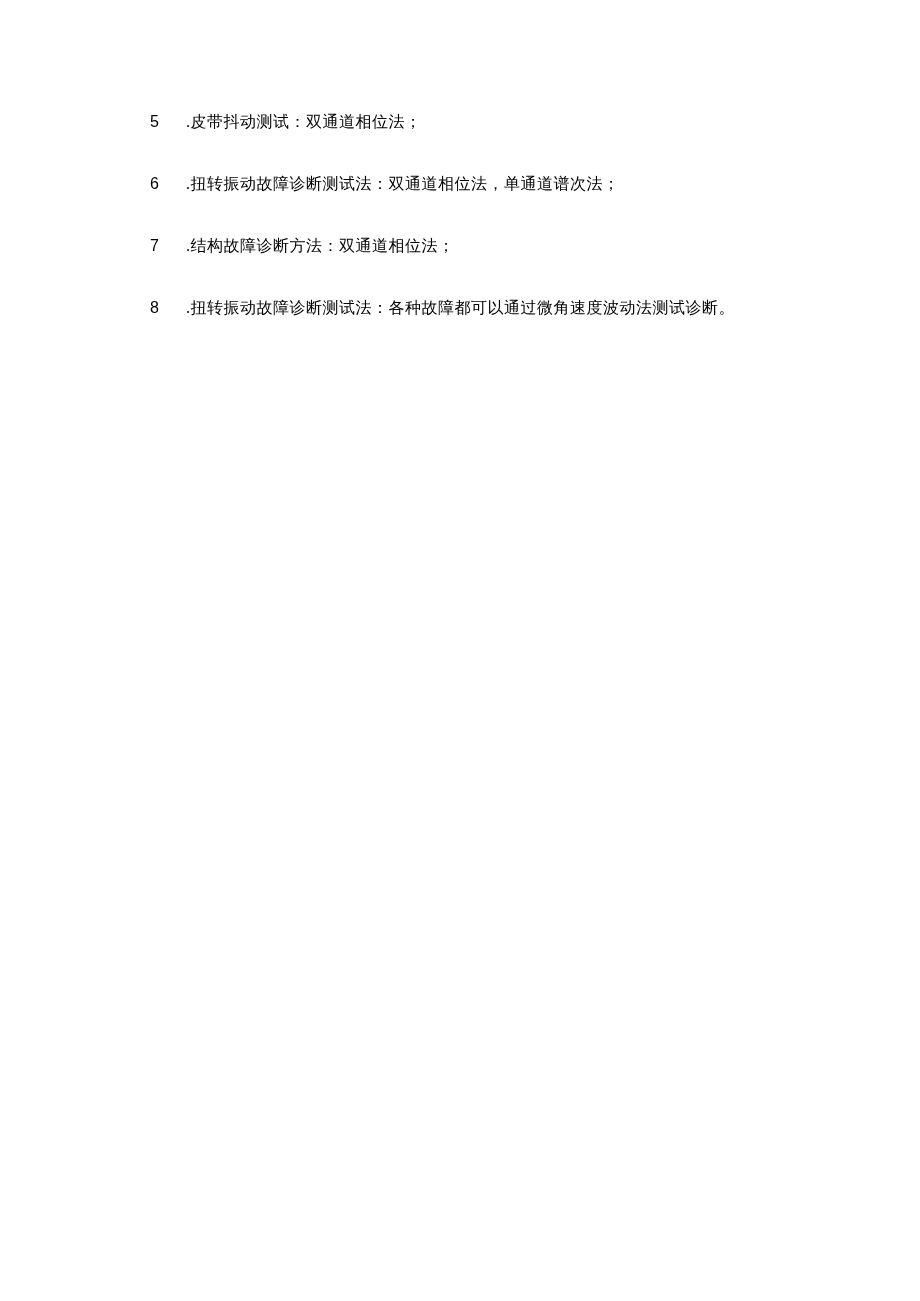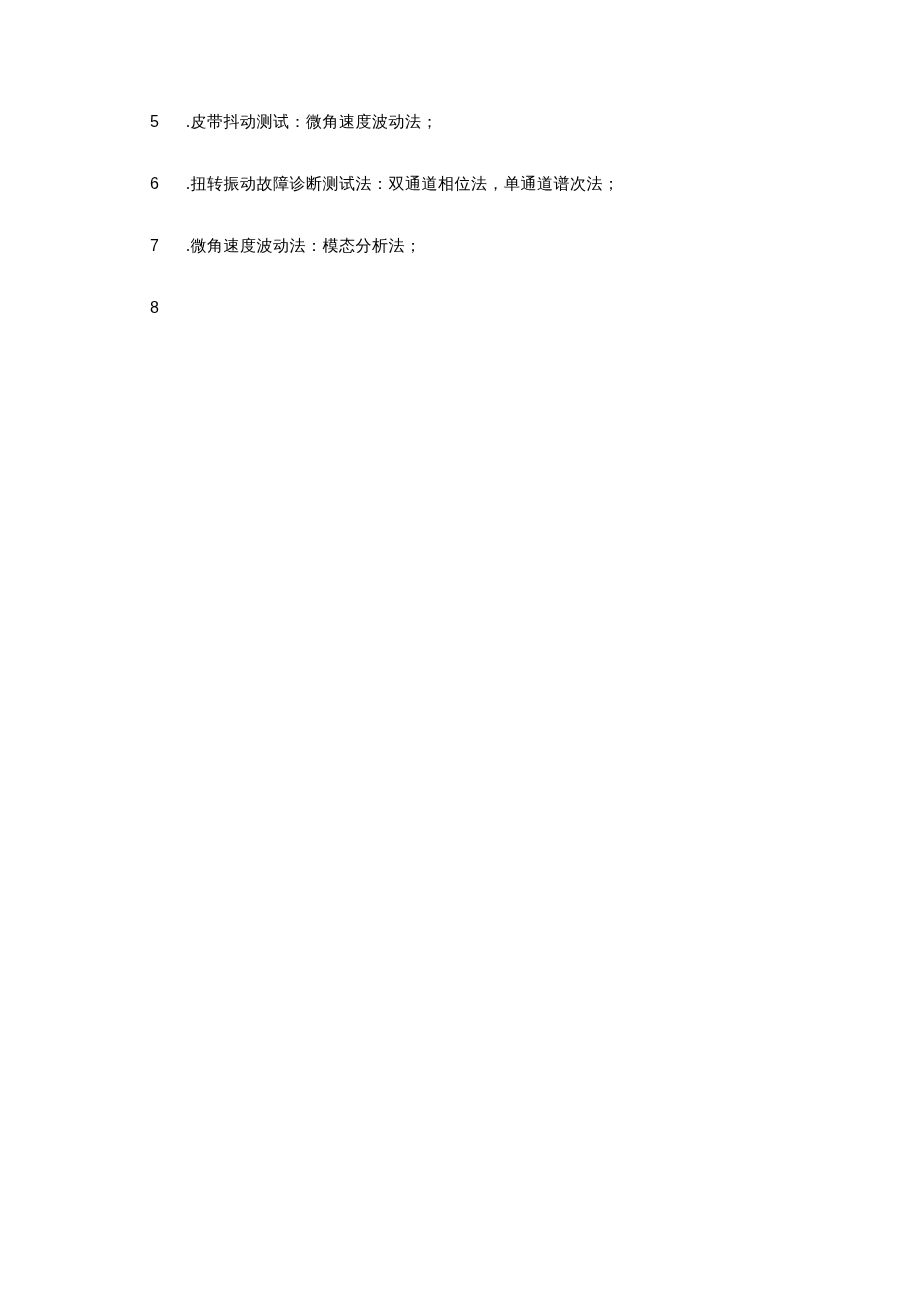--- a/index.html
+++ b/index.html
@@ -27,28 +27,29 @@
     }
     .dot-text {
       letter-spacing: 0.5px;
     }
   </style>
 </head>
 <body>
 
 <div class="list-item">
   <span class="number">5</span>
-  <span class="dot-text">.皮带抖动测试：微角速度波动法；</span>
+  <span class="dot-text">.皮带抖动测试：双通道相位法；</span>
 </div>
 
 <div class="list-item">
   <span class="number">6</span>
   <span class="dot-text">.扭转振动故障诊断测试法：双通道相位法，单通道谱次法；</span>
 </div>
 
 <div class="list-item">
   <span class="number">7</span>
-  <span class="dot-text">.微角速度波动法：模态分析法；</span>
+  <span class="dot-text">.结构故障诊断方法：双通道相位法；</span>
 </div>
 
 <div class="list-item">
   <span class="number">8</span>
+  <span class="dot-text">.扭转振动故障诊断测试法：各种故障都可以通过微角速度波动法测试诊断。</span>
 </div>
 
 </body></html>

